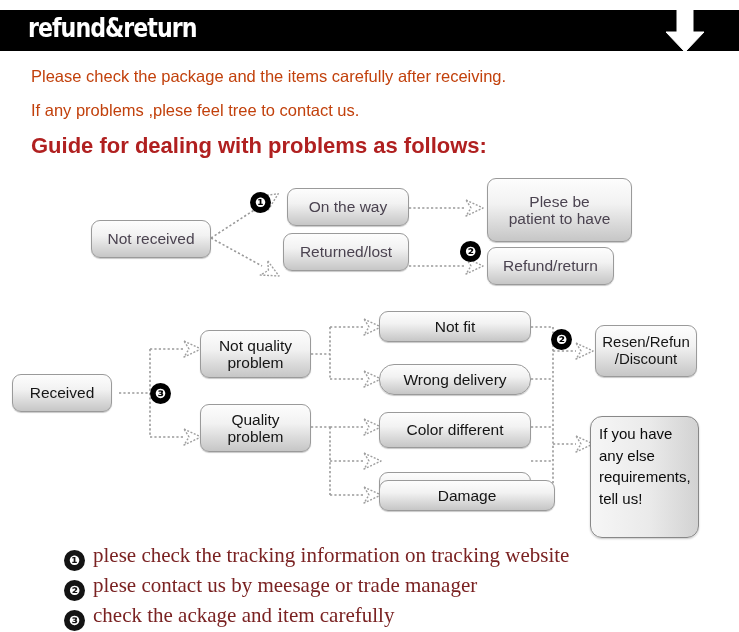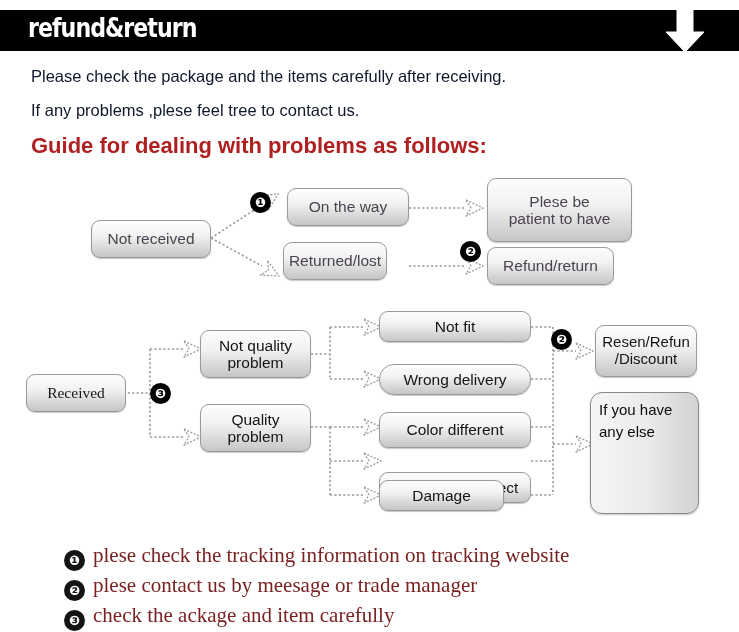--- a/index.html
+++ b/index.html
@@ -38,21 +38,21 @@
     position: absolute;
     left: 664px; top: 6px;
     width: 42px; height: 46px;
   }
 
   
   .intro-line {
     position: absolute;
     left: 31px;
     font-size: 16.5px;
-    color: #0f172a;
+    color: #c2410c;
     white-space: nowrap;
   }
   #intro-1 { top: 67px; }
   #intro-2 { top: 101px; }
 
   #guide-heading {
     position: absolute;
     left: 31px; top: 133px;
     font-size: 22px;
     font-weight: bold;
@@ -222,37 +222,37 @@
 </svg>
 
 <div class="node" style="left:91px; top:220px; width:120px; height:38px;">
   <span>Not received</span>
 </div>
 
 <div class="node" style="left:287px; top:188px; width:122px; height:38px;">
   <span>On the way</span>
 </div>
 
-<div class="node" style="left:283px; top:242px; width:104px; height:38px;justify-content:center;">
+<div class="node" style="left:283px; top:233px; width:126px; height:38px;justify-content:center;">
   <span>Returned/lost</span>
 </div>
 
 <div class="node" style="left:487px; top:178px; width:145px; height:64px; flex-direction:column;">
   <span>Plese be</span>
   <span>patient to have</span>
 </div>
 
 <div class="node" style="left:487px; top:247px; width:127px; height:38px;">
   <span>Refund/return</span>
 </div>
 
 <div class="badge" style="left:250px; top:192px;">❶</div>
 <div class="badge" style="left:460px; top:241px;">❷</div>
 
-<div class="node dark-text" style="left:26px; top:374px; width:100px; height:38px;font-family:Liberation Serif, serif;">
+<div class="node dark-text" style="left:12px; top:374px; width:100px; height:38px;">
   <span>Received</span>
 </div>
 
 <div class="badge" style="left:150px; top:383px;">❸</div>
 
 <div class="node dark-text" style="left:200px; top:330px; width:111px; height:48px; flex-direction:column;">
   <span>Not quality</span>
   <span>problem</span>
 </div>
 
@@ -270,34 +270,36 @@
 </div>
 
 <div class="node dark-text" style="left:379px; top:412px; width:152px; height:36px;">
   <span>Color different</span>
 </div>
 
 <div class="node dark-text" style="left:379px; top:472px; width:152px; height:31px;padding-left:36px;">
   <span>Quality defect</span>
 </div>
 
-<div class="node dark-text" style="left:379px; top:480px; width:125px; height:31px;">
+<div class="node dark-text" style="left:379px; top:480px; width:176px; height:31px;">
   <span>Damage</span>
 </div>
 
 <div class="badge" style="left:551px; top:329px;">❷</div>
 
 <div class="node dark-text" style="left:595px; top:325px; width:102px; height:52px; flex-direction:column; font-size:15px;">
   <span>Resen/Refun</span>
   <span>/Discount</span>
 </div>
 
-<div class="node" id="node-note" style="left:590px; top:392px; width:109px; height:122px;">
+<div class="node" id="node-note" style="left:590px; top:416px; width:109px; height:122px;">
   <div>If you have</div>
   <div>any else</div>
+  <div>requirements,</div>
+  <div>tell us!</div>
 </div>
 
 <div class="bullet-row" id="bullet-1">
   <span class="bullet-mark">❶</span>
   <span class="bullet-text">plese check the tracking information on tracking website</span>
 </div>
 <div class="bullet-row" id="bullet-2">
   <span class="bullet-mark">❷</span>
   <span class="bullet-text">plese contact us by meesage or trade manager</span>
 </div>

